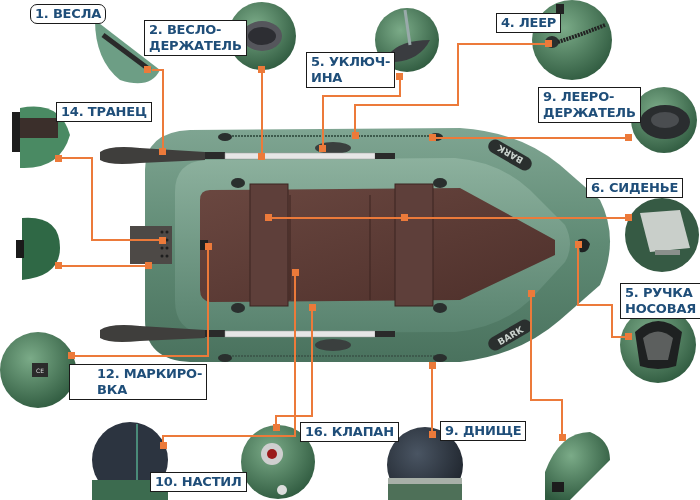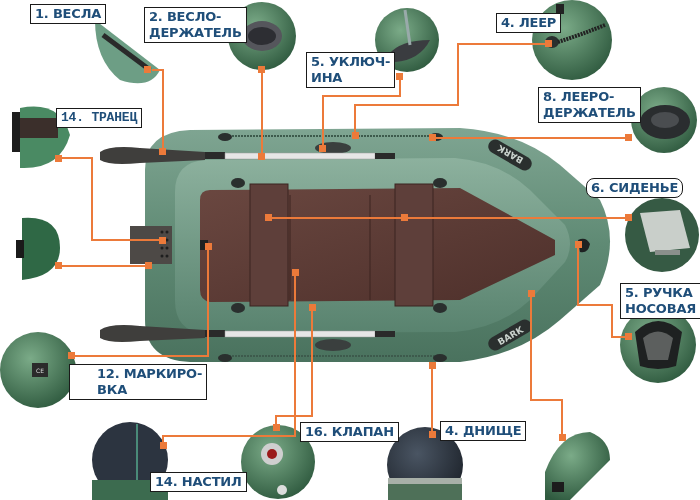--- a/index.html
+++ b/index.html
@@ -233,31 +233,31 @@
         <rect x="160" y="442" width="7" height="7"></rect>
       <rect x="68" y="352" width="7" height="7"></rect>
         <rect x="205" y="243" width="7" height="7"></rect>
       <rect x="55" y="262" width="7" height="7"></rect>
         <rect x="145" y="262" width="7" height="7"></rect>
       <rect x="55" y="155" width="7" height="7"></rect>
         <rect x="159" y="237" width="7" height="7"></rect>
     </g>
   </svg>
 
-  <div class="label" style="left:30px;top:4px;">1. ВЕСЛА</div>
-  <div class="label" style="left:144px;top:7px;">2. ВЕСЛО-
+  <div class="label" style="left:30px;top:4px;border-radius:7px;">1. ВЕСЛА</div>
+  <div class="label" style="left:144px;top:20px;">2. ВЕСЛО-
 ДЕРЖАТЕЛЬ</div>
   <div class="label" style="left:306px;top:52px;">5. УКЛЮЧ-
 ИНА</div>
   <div class="label" style="left:496px;top:13px;">4. ЛЕЕР</div>
-  <div class="label" style="left:538px;top:87px;">8. ЛЕЕРО-
+  <div class="label" style="left:538px;top:87px;">9. ЛЕЕРО-
 ДЕРЖАТЕЛЬ</div>
-  <div class="label" style="left:586px;top:178px;border-radius:8px;">6. СИДЕНЬЕ</div>
+  <div class="label" style="left:586px;top:178px;">6. СИДЕНЬЕ</div>
   <div class="label" style="left:620px;top:283px;">5. РУЧКА
 НОСОВАЯ</div>
-  <div class="label" style="left:440px;top:421px;">4. ДНИЩЕ</div>
+  <div class="label" style="left:440px;top:421px;">9. ДНИЩЕ</div>
   <div class="label" style="left:300px;top:422px;">16. КЛАПАН</div>
-  <div class="label" style="left:150px;top:472px;">14. НАСТИЛ</div>
+  <div class="label" style="left:150px;top:472px;">10. НАСТИЛ</div>
   <div class="label" style="left:69px;top:364px;padding-left:27px;">12. МАРКИРО-
 ВКА</div>
-  <div class="label" style="left:56px;top:108px;font-family:Liberation Mono, monospace;">14. ТРАНЕЦ</div>
+  <div class="label" style="left:56px;top:102px;">14. ТРАНЕЦ</div>
 
 </div>
 
 </body></html>

